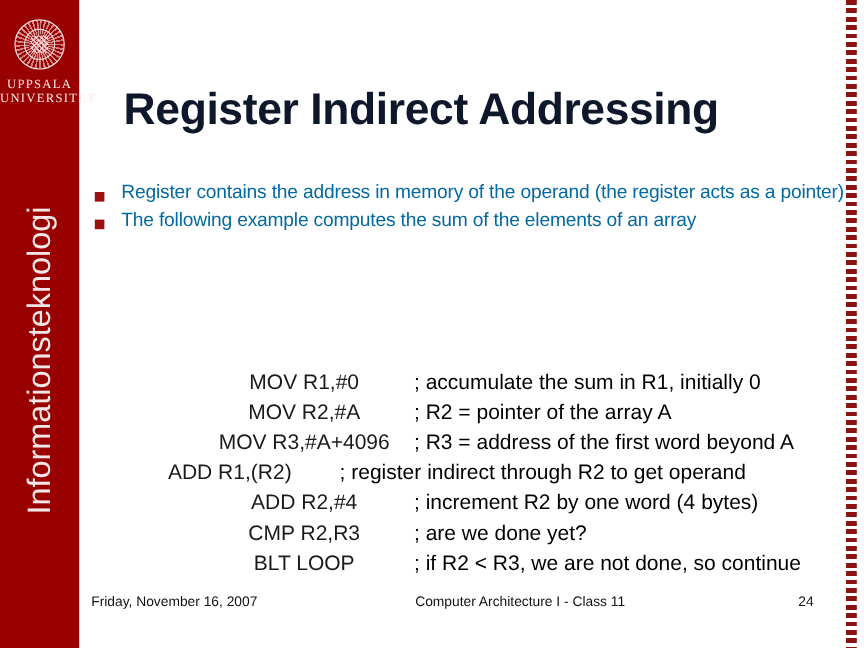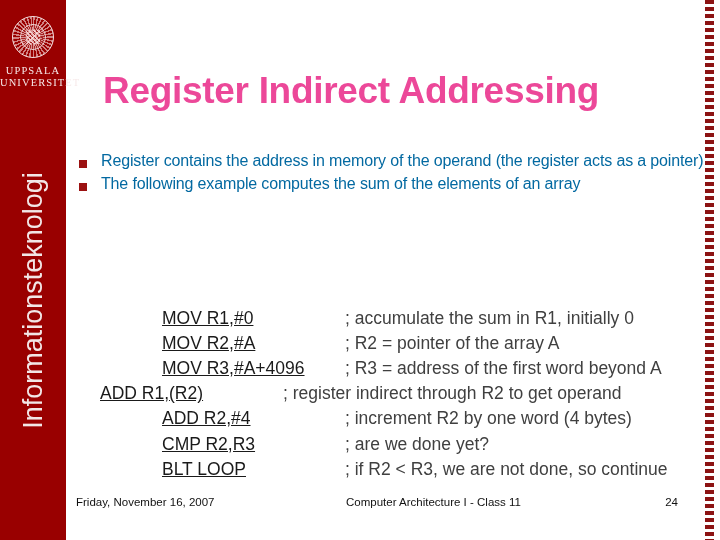--- a/index.html
+++ b/index.html
@@ -121,21 +121,21 @@
       #ffffff 4px, #ffffff 7px
     );
   }
 
   
   #title {
     position: absolute;
     left: 103px;
     top: 72px;
     width: 580px;
-    color: #ec4899;
+    color: #0f172a;
     font-size: 37px;
     font-weight: bold;
     letter-spacing: -0.3px;
     line-height: 1.05;
     white-space: nowrap;
   }
 
   
   #bullets {
     position: absolute;
@@ -180,27 +180,26 @@
     white-space: pre;
   }
   .code-label {
     flex: 0 0 auto;
     width: 62px;
     text-align: left;
   }
   .code-instr {
     flex: 0 0 auto;
     width: 183px;
-    text-align: left;
-    text-decoration: underline;
+    text-align: center;
   }
   .code-comment {
     flex: 1 1 auto;
     text-align: left;
-    color: #404040;
+    color: #000000;
   }
 
   
   #footer {
     position: absolute;
     left: 76px;
     top: 496px;
     width: 620px;
     font-size: 11.5px;
     color: #111111;

